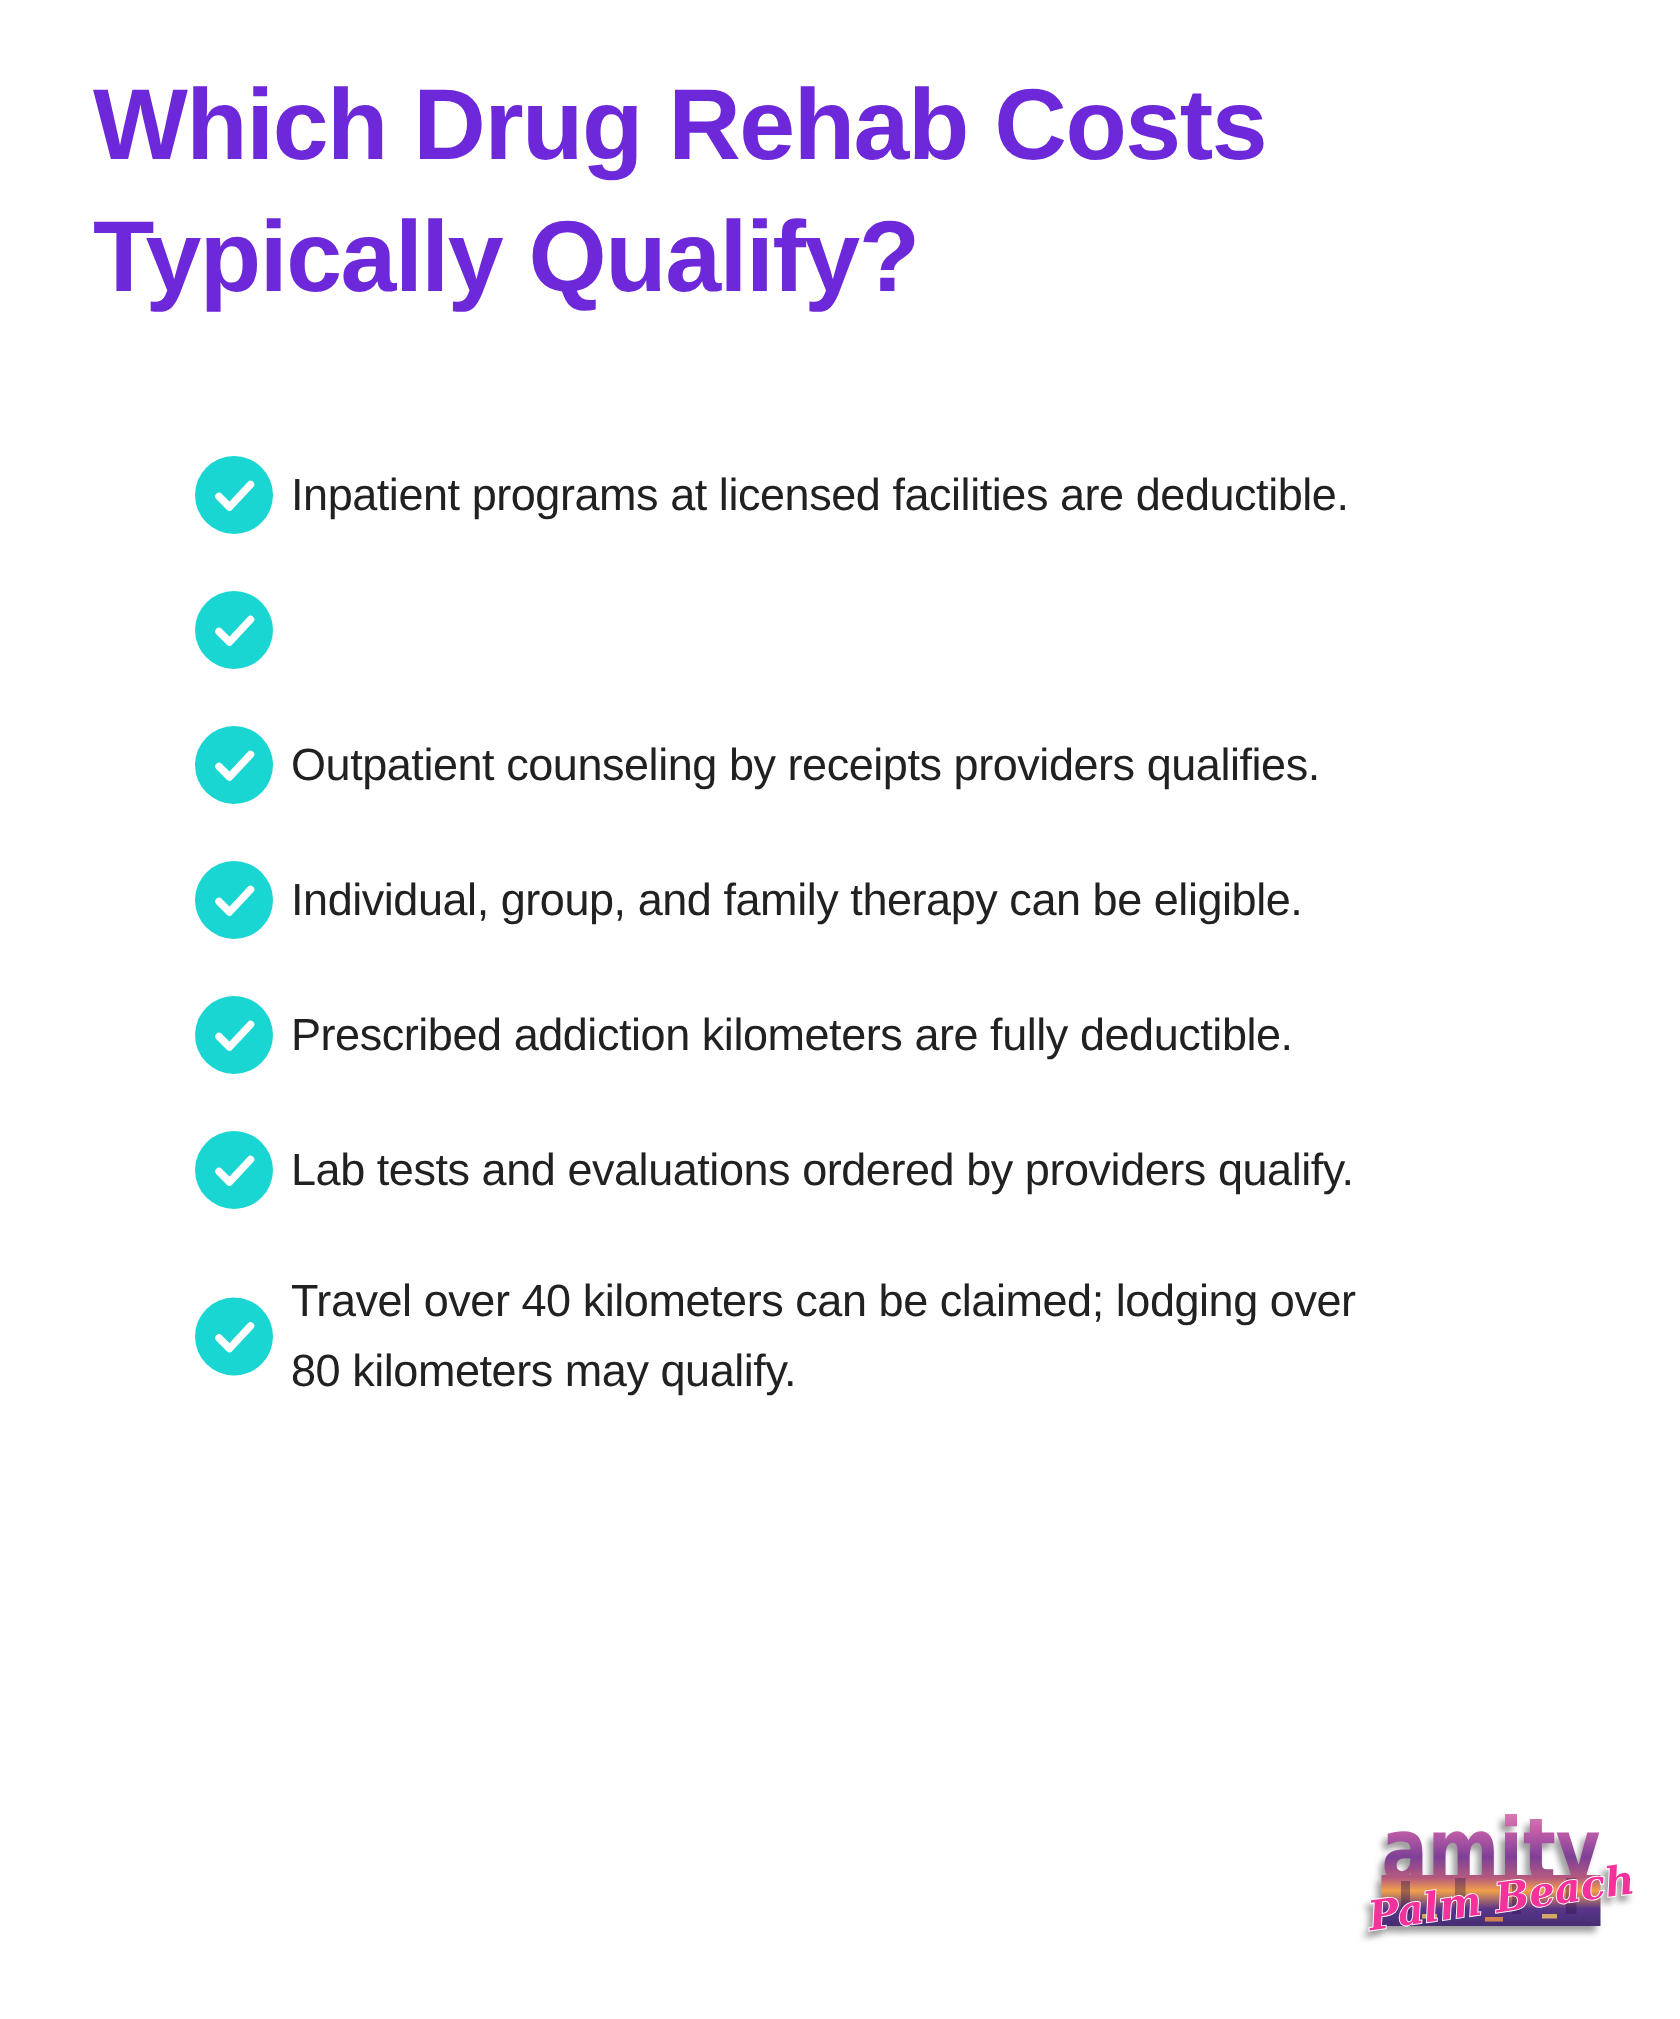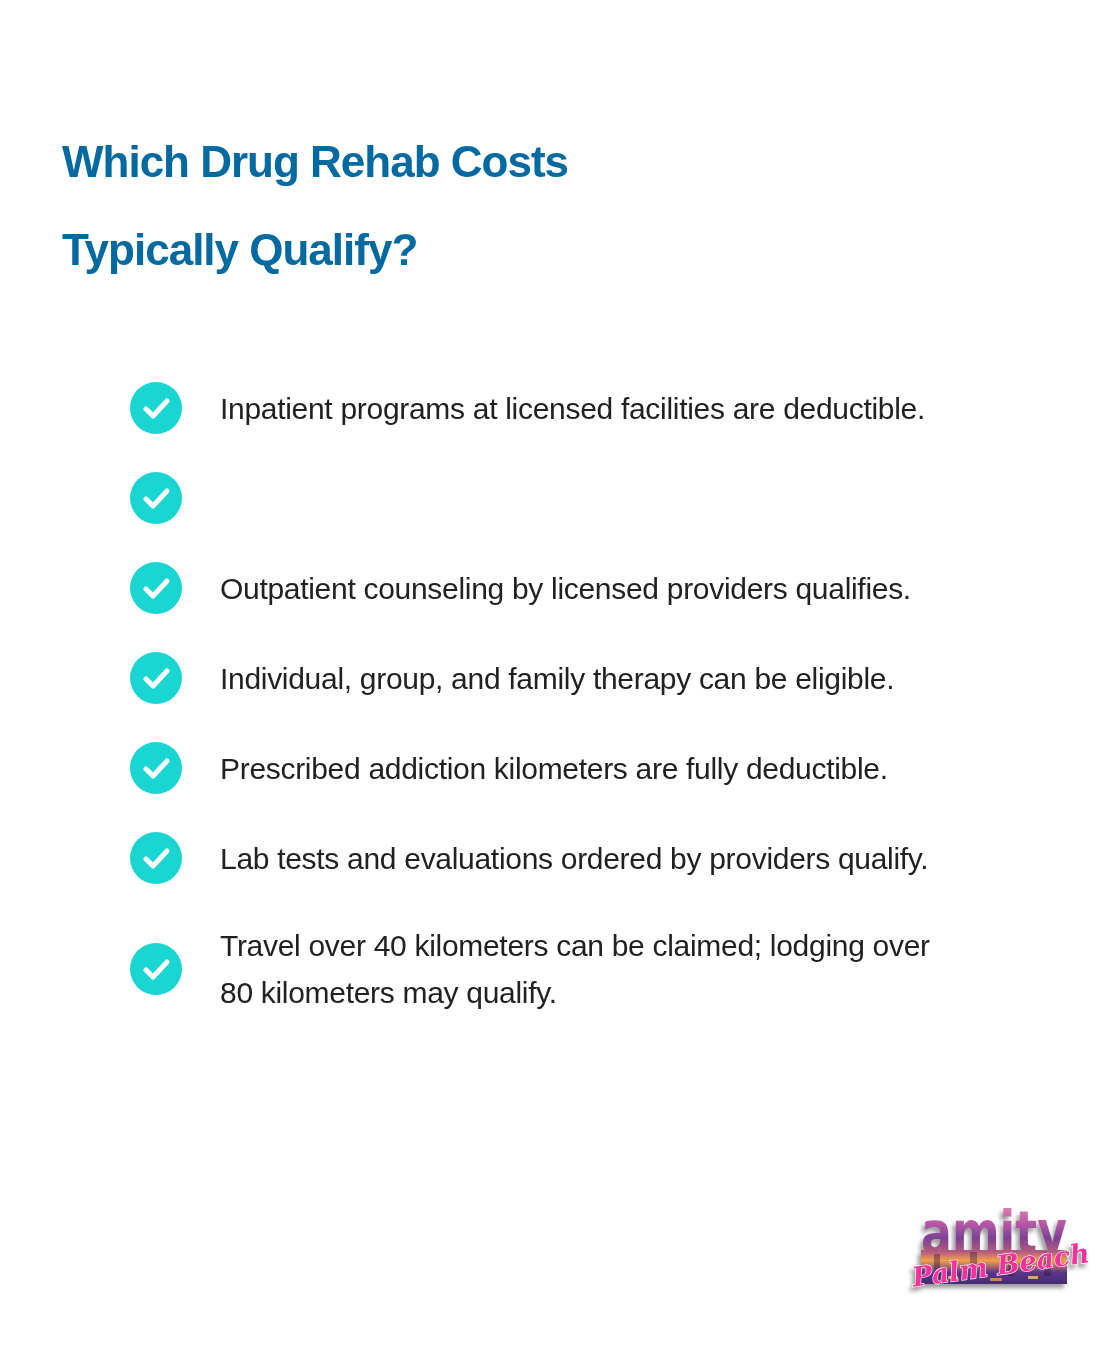--- a/index.html
+++ b/index.html
@@ -10,38 +10,38 @@
   }
   body {
     width: 1120px;
     height: 1346px;
     position: relative;
     overflow: hidden;
     font-family: "Liberation Sans", sans-serif;
     color: #1c1c1c;
   }
   .page-title {
-    margin: 118px 0 0 62px;
+    margin: 40px 0 0 62px;
     max-width: 900px;
-    font-size: 44px;
+    font-size: 67px;
     line-height: 88px;
     font-weight: 700;
     letter-spacing: -1px;
-    color: #0369a1;
+    color: #6d28d9;
     white-space: pre-line;
   }
   .checklist {
     list-style: none;
     margin: 88px 0 0 130px;
     padding: 0;
   }
   .check-item {
     display: flex;
     align-items: center;
-    gap: 38px;
+    gap: 12px;
     margin-bottom: 38px;
     min-height: 52px;
   }
   .check-circle {
     flex: 0 0 52px;
     width: 52px;
     height: 52px;
     border-radius: 50%;
     background: var(--check-color, #19D6D2);
     display: flex;
@@ -88,21 +88,21 @@
           <polyline points="3,11 10,18 24,3" fill="none" stroke="#ffffff" stroke-width="5" stroke-linecap="round" stroke-linejoin="round"></polyline>
         </svg>
     </span>
   </li>
   <li class="check-item">
     <span class="check-circle">
       <svg width="27" height="21" viewBox="0 0 27 21">
           <polyline points="3,11 10,18 24,3" fill="none" stroke="#ffffff" stroke-width="5" stroke-linecap="round" stroke-linejoin="round"></polyline>
         </svg>
     </span>
-    <p class="check-text">Outpatient counseling by licensed providers qualifies.</p>
+    <p class="check-text">Outpatient counseling by receipts providers qualifies.</p>
   </li>
   <li class="check-item">
     <span class="check-circle">
       <svg width="27" height="21" viewBox="0 0 27 21">
           <polyline points="3,11 10,18 24,3" fill="none" stroke="#ffffff" stroke-width="5" stroke-linecap="round" stroke-linejoin="round"></polyline>
         </svg>
     </span>
     <p class="check-text">Individual, group, and family therapy can be eligible.</p>
   </li>
   <li class="check-item">

